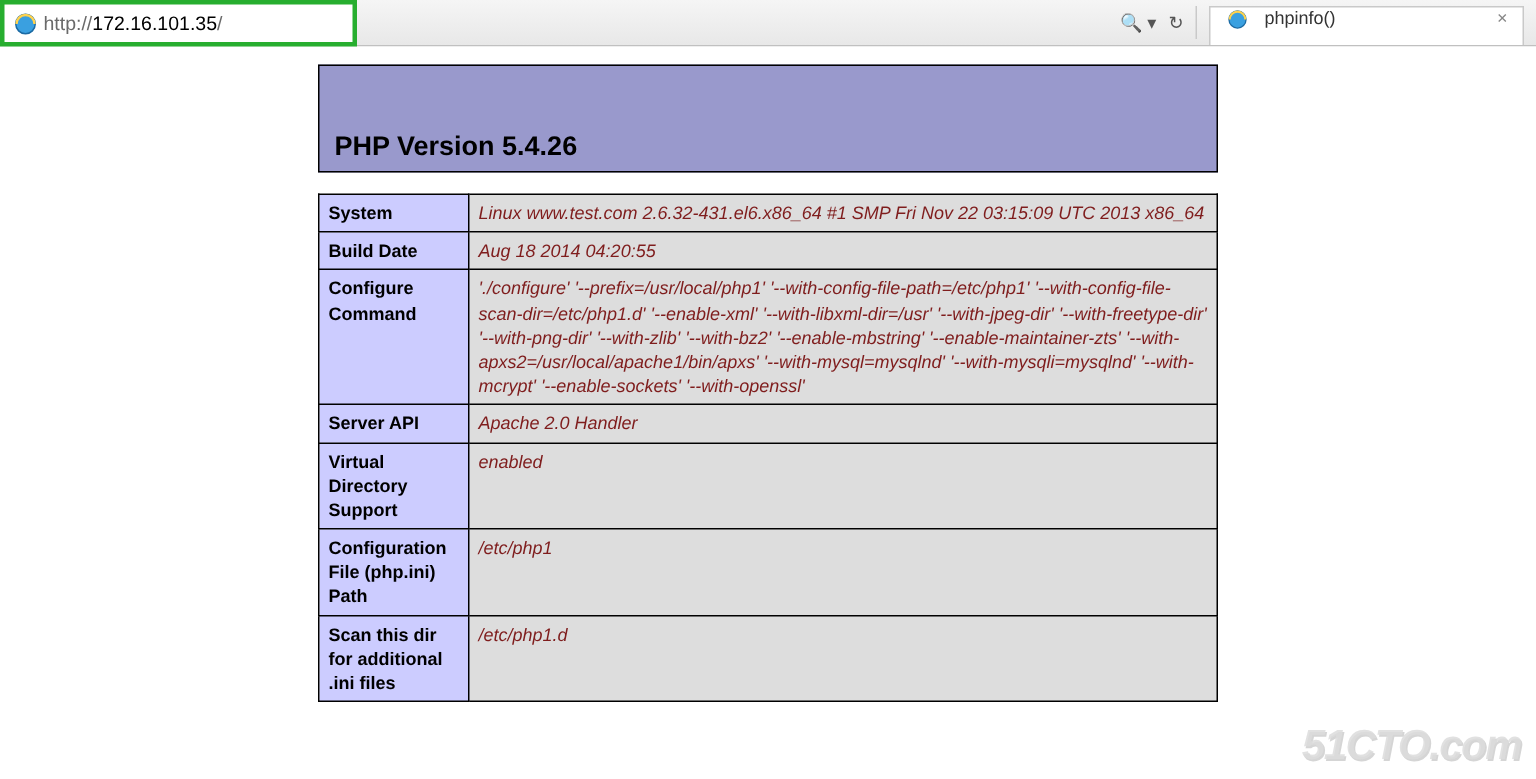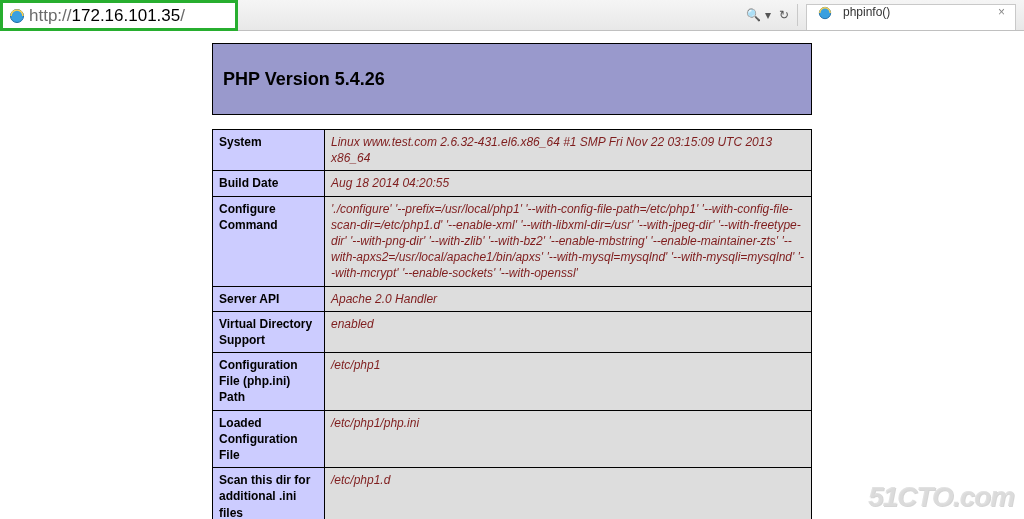--- a/index.html
+++ b/index.html
@@ -28,21 +28,21 @@
     height: 31px;
     padding: 0 6px;
     width: 238px;
   }
   .ie-icon {
     width: 16px; height: 16px;
     display: inline-flex; align-items: center; justify-content: center;
     margin-right: 4px;
   }
   .addr-text {
-    font-size: 17px;
+    font-size: 13px;
     color: #6a6a6a;
     white-space: nowrap;
   }
   .addr-text .bold-ip { color: #000; }
   .toolbar-right {
     flex: 1;
     display: flex;
     align-items: center;
     justify-content: flex-end;
     padding-right: 8px;
@@ -79,21 +79,21 @@
     overflow: hidden;
   }
   .phpinfo-wrap {
     width: 600px;
     margin-top: 12px;
   }
   .php-header {
     background: #9999cc;
     border: 1px solid #000;
     display: flex;
-    align-items: center;
+    align-items: flex-end;
     justify-content: space-between;
     padding: 6px 10px;
     height: 72px;
   }
   .php-header h1 {
     font-size: 18px;
     font-weight: bold;
     color: #000;
     font-family: Arial, sans-serif;
   }
@@ -110,21 +110,21 @@
   }
   .php-table td {
     border: 1px solid #000;
     padding: 4px 6px;
     vertical-align: top;
     line-height: 1.35;
   }
   .php-table td.key {
     background: #ccccff;
     font-weight: bold;
-    width: 112px;
+    width: 100px;
     color: #000;
   }
   .php-table td.val {
     background: #dddddd;
     color: #7f1d1d;
     word-break: break-word;
     font-style: italic;
   }
   .watermark {
     position: absolute;
@@ -210,24 +210,20 @@
         </tr>
         <tr>
           <td class="key">Virtual Directory Support</td>
           <td class="val">enabled</td>
         </tr>
         <tr>
           <td class="key">Configuration File (php.ini) Path</td>
           <td class="val">/etc/php1</td>
         </tr>
         <tr>
-          <td class="key">Loaded Configuration File</td>
-          <td class="val">/etc/php1/php.ini</td>
-        </tr>
-        <tr>
           <td class="key">Scan this dir for additional .ini files</td>
           <td class="val">/etc/php1.d</td>
         </tr>
       </tbody>
     </table>
   </div>
 </div>
 
 <div class="watermark">
   <div class="wm-main">51CTO.com</div>

